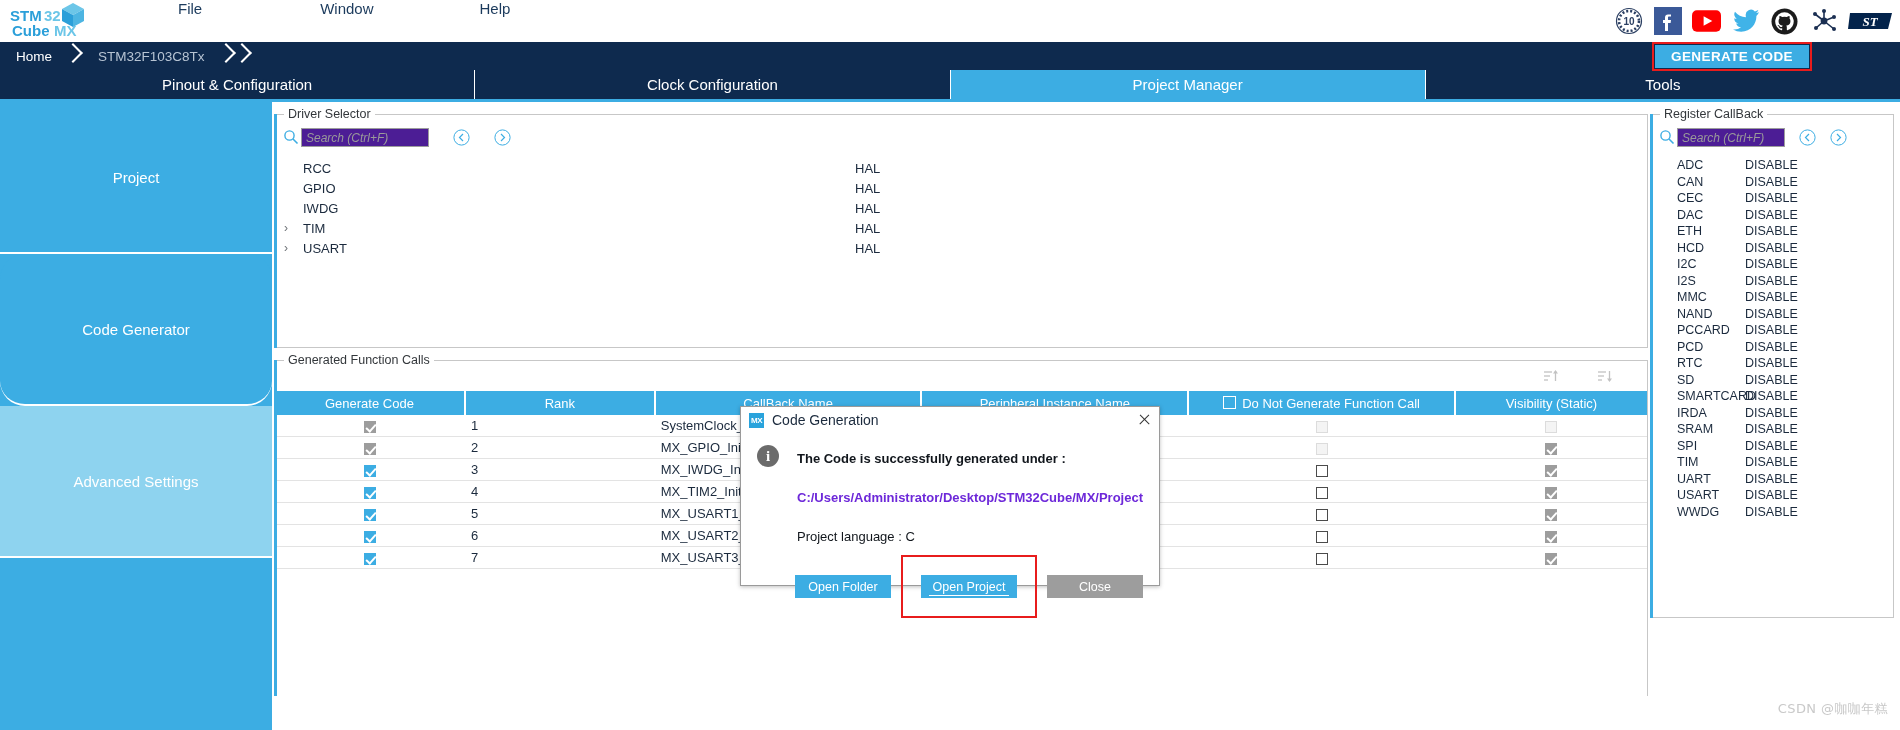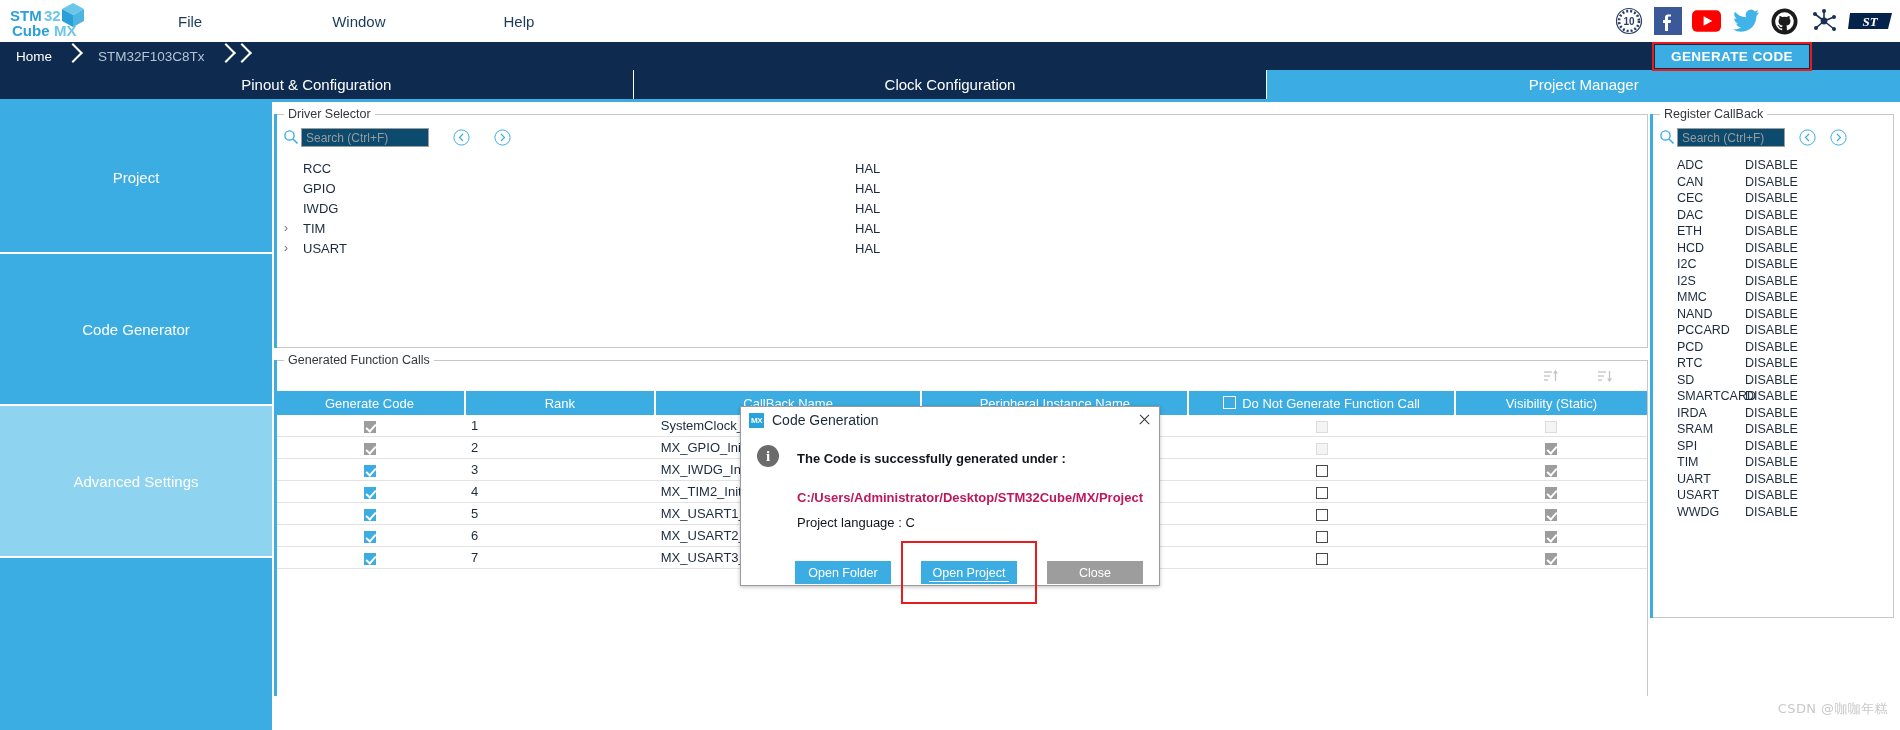--- a/index.html
+++ b/index.html
@@ -6,24 +6,24 @@
   body{
     width:1900px;height:730px;overflow:hidden;
     background:#ffffff;
     font-family:"Liberation Sans","DejaVu Sans",sans-serif;
     font-size:13px;color:#1b2a3d;
     position:relative;
   }
   .app{position:relative;width:1900px;height:730px;}
 
   
-  .menubar{height:42px;background:#fff;display:flex;align-items:center;position:relative;}
+  .menubar{height:42px;background:#fff;display:flex;align-items:flex-start;position:relative;}
   .logo{width:92px;height:42px;margin-left:6px;position:relative;flex:none;}
   .logo svg{position:absolute;left:0;top:1px;}
-  .menu-items{display:flex;align-items:center;margin-left:70px;gap:12px;}
+  .menu-items{display:flex;align-items:center;margin-left:70px;}
   .menu-item{color:#1b3a5c;font-size:15px;padding:0 10px;margin-right:86px;cursor:default;}
   .menu-item:first-child{margin-right:98px;}
   .top-icons{position:absolute;right:6px;top:0;height:42px;display:flex;align-items:center;gap:10px;}
   .ticon{width:29px;height:29px;display:flex;align-items:center;justify-content:center;flex:none;}
 
   
   .breadcrumb{height:28px;background:#0e2a4e;position:relative;display:flex;align-items:center;}
   .crumb{color:#ffffff;font-size:13.5px;display:flex;align-items:center;height:28px;}
   .crumb .txt{padding:0 14px 0 16px;white-space:nowrap;}
   .crumb.cur .txt{font-weight:bold;}
@@ -52,42 +52,42 @@
   .tabs-underline{height:3px;background:#3cade3;}
 
   
   .content{display:flex;height:598px;background:#fff;}
   .sidebar{width:272px;flex:none;display:flex;flex-direction:column;background:#3cade3;}
   .side-item{
     color:#ffffff;font-size:15px;display:flex;align-items:center;justify-content:center;
     border-bottom:2px solid #ffffff;cursor:pointer;background:#3cade3;
   }
   .side-item.si1{height:150px;}
-  .side-item.si2{height:150px;}
+  .side-item.si2{height:150px;border-radius:25px;}
   .side-item.si3{height:150px;background:#8ed3ef;}
   .side-fill{flex:1;background:#3cade3;}
 
   .center{flex:1;display:flex;flex-direction:column;min-width:0;background:#fff;padding:0 2px;}
   .rightcol{width:250px;flex:none;background:#fff;}
 
   
   .group{border:1px solid #c7c7c7;position:relative;margin-top:12px;background:#fff;}
   .group > .legend{
     position:absolute;top:-8px;left:9px;background:#fff;padding:0 4px;
     font-size:12.5px;color:#33373b;
   }
   .leftbar{position:absolute;left:-1px;top:-1px;bottom:-1px;width:3px;background:#3cade3;}
 
   
   #driver-selector{height:232px;}
   .searchrow{display:flex;align-items:center;height:28px;padding:8px 0 0 8px;}
   .mag{width:16px;height:16px;flex:none;margin-right:2px;}
   .searchbox{
-    width:128px;height:19px;border:1px solid #9d9d9d;background:#0c4a6e;
-    font-size:12px;color:#9a9a9a;
+    width:128px;height:19px;border:1px solid #9d9d9d;background:#4c1d95;
+    font-size:12px;font-style:italic;color:#9a9a9a;
     padding:0 4px;line-height:19px;box-sizing:border-box;
   }
   .circ-btn{width:17px;height:17px;margin-left:24px;flex:none;cursor:pointer;}
 
   .tree{margin-top:7px;}
   .trow{height:20px;display:flex;align-items:center;font-size:13px;color:#1b2a3d;}
   .tarrow{width:22px;display:flex;align-items:center;justify-content:center;color:#6f7478;font-size:12px;}
   .tname{width:90px;padding-left:6px;}
   .thal{margin-left:462px;}
 
@@ -149,21 +149,21 @@
   }
   .mclose:before{transform:rotate(45deg);}
   .mclose:after{transform:rotate(-45deg);}
 
   .modal-body{display:flex;padding:4px 0 0 0;}
   .info-ic{width:22px;height:22px;border-radius:50%;background:#6b6b6b;color:#fff;
            font-weight:bold;font-size:15px;display:flex;align-items:center;justify-content:center;
            margin:8px 0 0 16px;flex:none;font-family:"Liberation Serif",serif;}
   .modal-text{margin-left:18px;padding-top:14px;}
   .modal-text .l1{font-size:13px;font-weight:bold;color:#11161c;margin-bottom:24px;}
-  .modal-text .l2{font-size:13px;font-weight:bold;color:#be185d;margin-bottom:10px;}
+  .modal-text .l2{font-size:13px;font-weight:bold;color:#6d28d9;margin-bottom:24px;}
   .modal-text .l3{font-size:13px;color:#11161c;}
 
   .modal-buttons{display:flex;align-items:center;gap:0px;margin-top:11px;padding-left:54px;}
   .mbtn{
     height:23px;min-width:76px;display:flex;align-items:center;justify-content:center;
     font-size:12.5px;color:#ffffff;cursor:pointer;padding:0 10px;
   }
   .mbtn.blue{background:#3cade3;}
   .mbtn.grey{background:#9d9d9d;}
   .mbtn-sel{border:2px solid #e81c1c;padding:18px;margin:0 10px;}
@@ -279,20 +279,21 @@
       <div class="gen-box">
         <div class="gen-btn">GENERATE CODE</div>
       </div>
     </div>
   </div>
 
   <div class="tabs">
     <div class="tab">Pinout &amp; Configuration</div>
     <div class="tab">Clock Configuration</div>
     <div class="tab active">Project Manager</div>
+    <div class="tab">Tools</div>
   </div>
   <div class="tabs-underline"></div>
 
   <div class="content">
 
     <div class="sidebar">
       <div class="side-item si1">Project</div>
       <div class="side-item si2">Code Generator</div>
       <div class="side-item si3">Advanced Settings</div>
       <div class="side-fill"></div>

